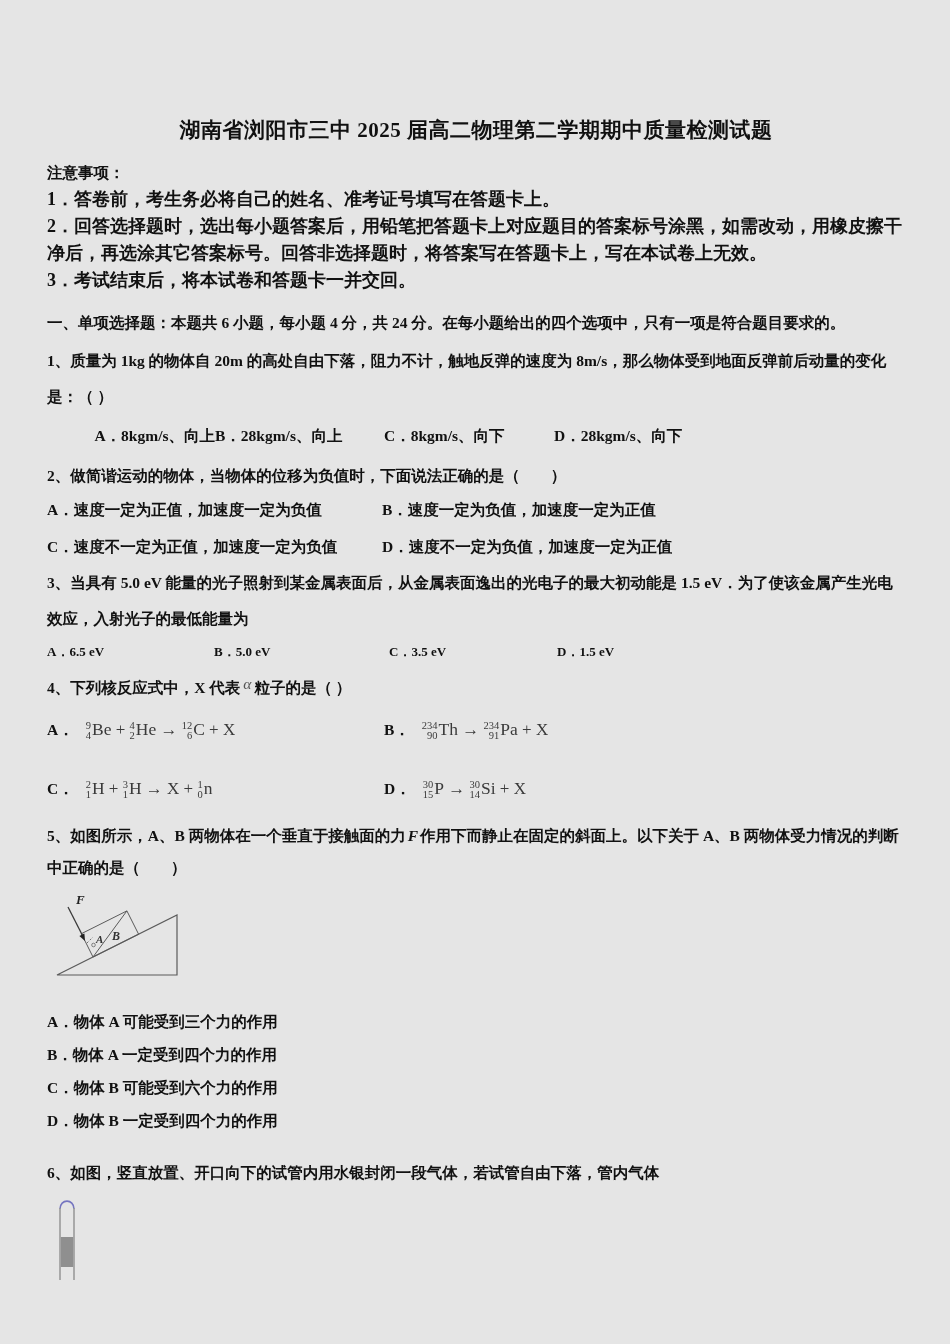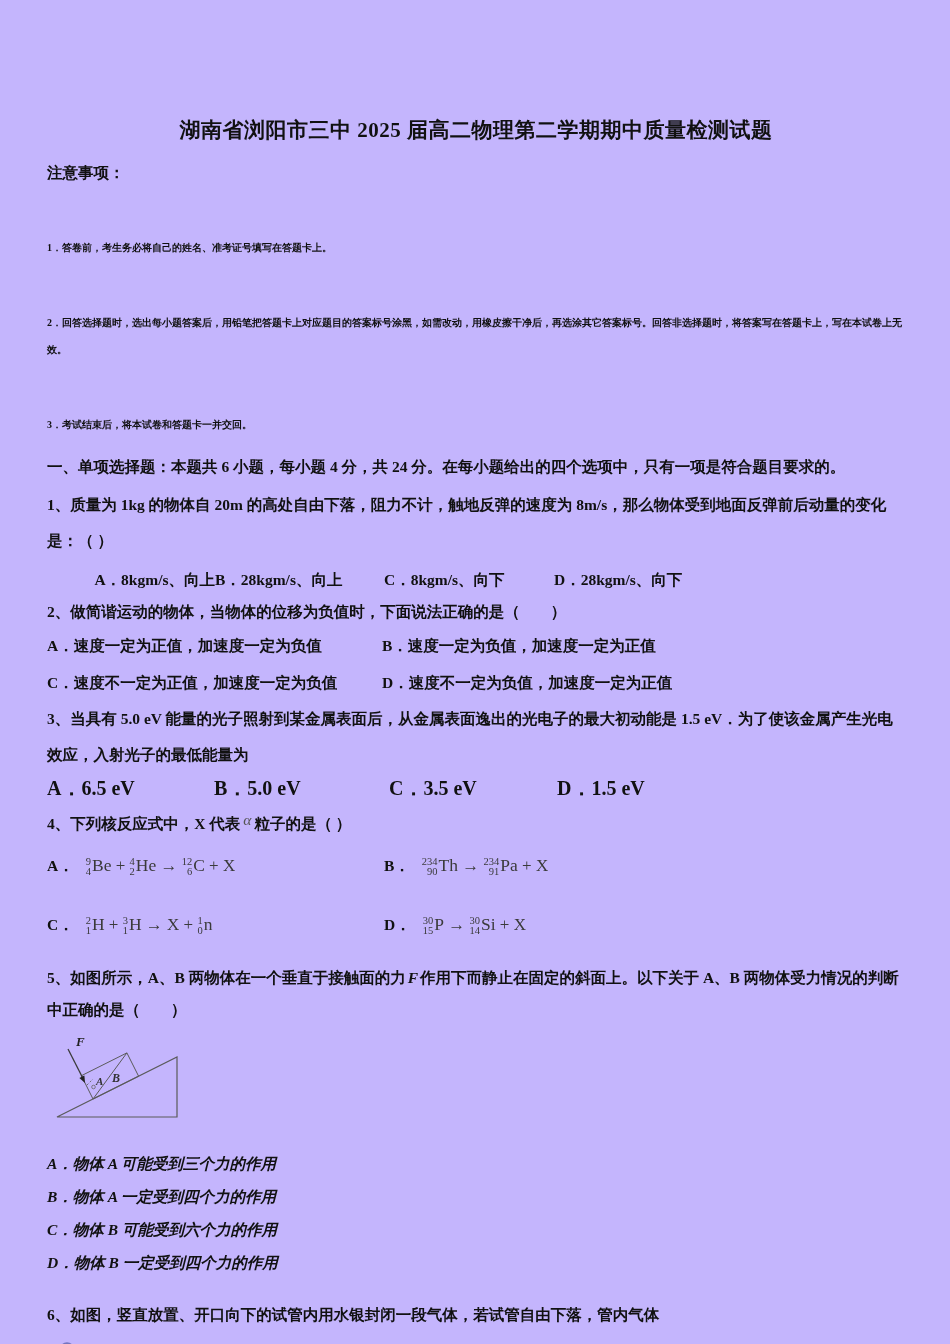--- a/index.html
+++ b/index.html
@@ -1,55 +1,55 @@
 <!DOCTYPE html>
 <html><head>
 <meta charset="utf-8">
 <style>
   html,body{margin:0;padding:0;background:#ffffff;}
   .page{
     width:950px;height:1344px;box-sizing:border-box;
-    padding:0 45px 0 47px;background:#c4b5fd;color:#111;
+    padding:0 45px 0 47px;background:#e5e5e5;color:#111;
     font-family:"Liberation Serif","DejaVu Serif",serif;
     font-weight:600;overflow:hidden;position:relative;
   }
   p{margin:0;}
   .title{padding-top:102px;text-align:center;font-size:21px;line-height:29px;font-weight:700;letter-spacing:.5px;}
   .notice-head{margin-top:10px;font-size:15.5px;line-height:27px;font-weight:700;}
-  .note{font-size:10px;line-height:27px;margin-top:48px;}
+  .note{font-size:18px;line-height:27px;}
   .section-head{margin-top:15px;font-size:15.5px;line-height:27px;}
   .stem{font-size:15.5px;}
   .q1-stem{margin-top:7px;line-height:36px;}
   .q1-opts{line-height:26px;font-size:15.5px;}
   .q1-opts .o{display:inline-block;}
   .q1-opts .o1{width:168px;text-align:right;} .q1-opts .o2{width:169px;} .q1-opts .o3{width:170px;margin-top:8px;}
-  .q2-stem{margin-top:4px;line-height:30px;}
+  .q2-stem{margin-top:12px;line-height:30px;}
   .q2-opts{font-size:15.5px;line-height:37px;}
   .q2-opts .colA{display:inline-block;width:335px;}
   .q3-stem{line-height:36px;}
-  .q3-opts{line-height:30px;font-size:20px;}
+  .q3-opts{line-height:30px;font-size:13px;}
   .q3-opts .o{display:inline-block;}
   .q3-opts .o1{width:167px;} .q3-opts .o2{width:175px;} .q3-opts .o3{width:168px;}
   .q4-stem{margin-top:5px;line-height:32px;}
   .alpha{font-style:italic;color:#555;position:relative;top:-4px;margin:0 3px;font-weight:400;}
   .formula-row{display:flex;align-items:center;height:48px;margin-top:2px;}
   .formula-row.r2{margin-top:11px;}
   .f-opt{display:flex;align-items:center;}
   .f-opt.left{width:337px;}
   .opt-label{font-weight:700;font-size:15.5px;margin-right:12px;}
   .formula{display:inline-flex;align-items:center;color:#3a3a3a;font-weight:400;font-size:17px;}
   .ftxt{white-space:pre;}
   .nuclide{display:inline-flex;align-items:center;}
   .prescript{display:inline-flex;flex-direction:column;align-items:flex-end;margin-right:1px;transform:translateY(1px);}
   .psup,.psub{font-size:10.5px;line-height:10px;}
   .psym{font-size:17.5px;line-height:1;}
-  .q5-stem{margin-top:13px;line-height:32px;}
+  .q5-stem{margin-top:7px;line-height:32px;}
   .sym-f{font-style:italic;font-weight:700;margin:0 2px;}
   .figure-incline{margin-top:3px;margin-left:5px;}
-  .q5-opt{font-size:15.5px;line-height:33px;font-style:italic;}
+  .q5-opt{font-size:15.5px;line-height:33px;}
   .q5-opt.first{margin-top:20px;}
   .q6-stem{margin-top:21px;line-height:30px;}
   .figure-tube{margin-top:4px;margin-left:8px;}
   svg text{font-family:"Liberation Serif","DejaVu Serif",serif;}
 </style>
 </head>
 <body>
 
 <div class="page">
 

